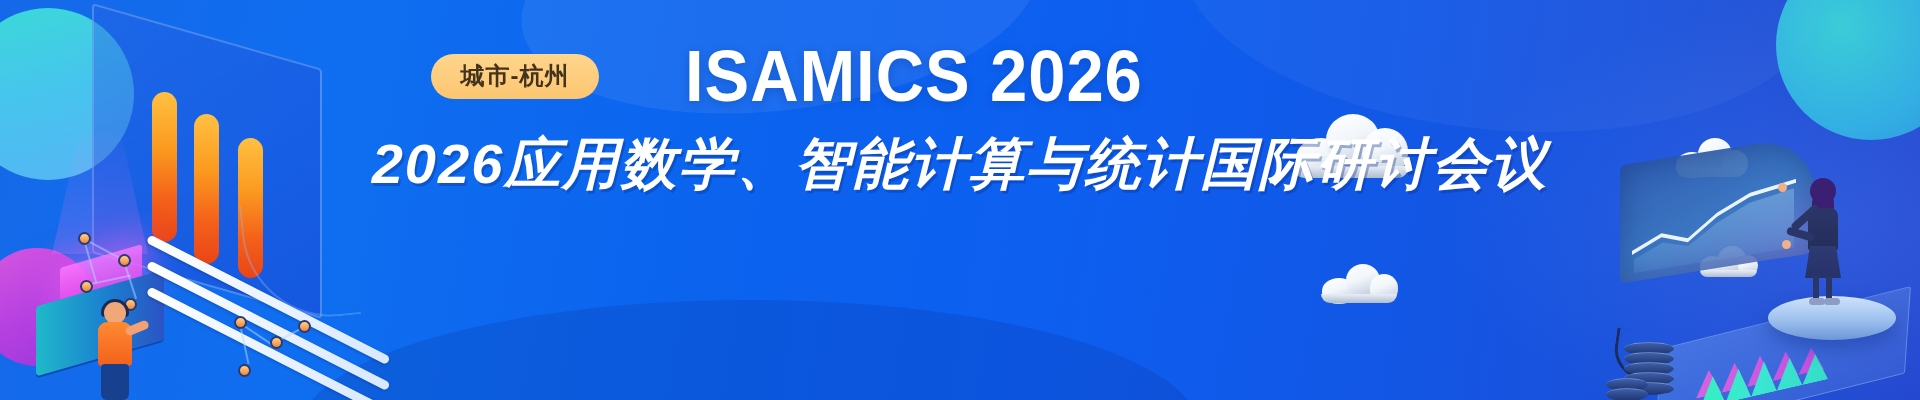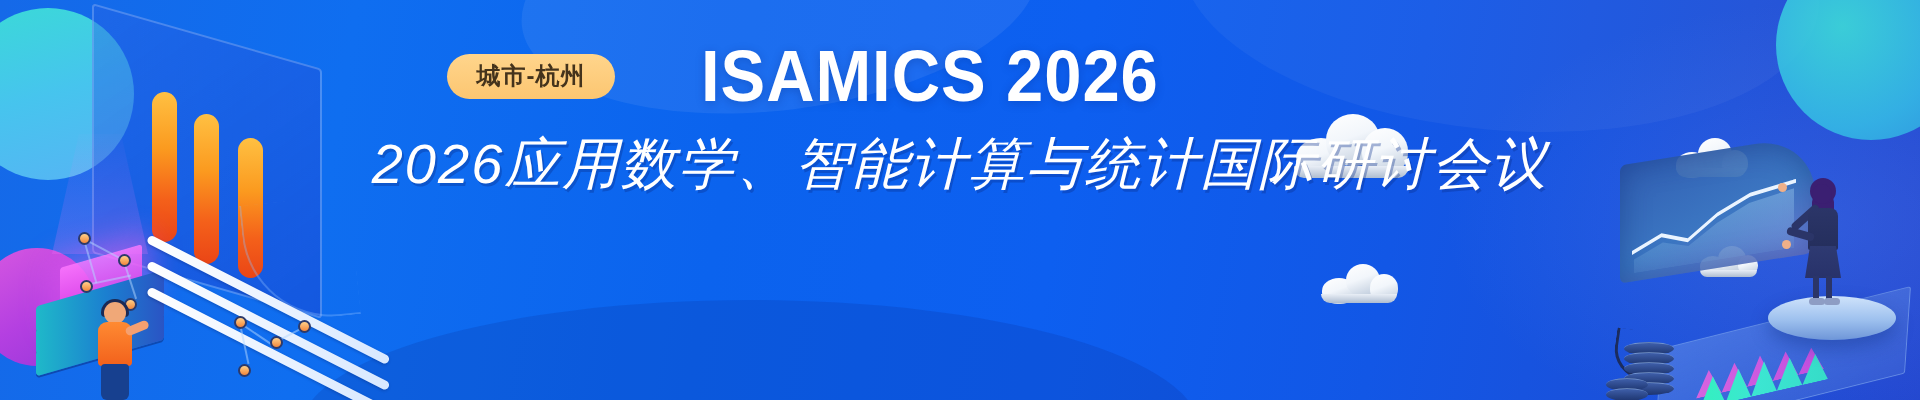--- a/index.html
+++ b/index.html
@@ -329,21 +329,21 @@
   .content {
     position: absolute;
     left: 0; top: 0;
     width: 1920px; height: 400px;
     z-index: 30;
     pointer-events: none;
   }
 
   .title-row {
     position: absolute;
-    left: 16px; top: 40px;
+    left: 0; top: 40px;
     width: 1608px;
     display: flex;
     align-items: center;
     justify-content: center;
     gap: 86px;
   }
 
   .city-badge {
     display: inline-flex;
     align-items: center;
@@ -375,21 +375,21 @@
     text-shadow: 0 2px 10px rgba(5,30,110,0.25);
   }
 
   .cn-subtitle {
     position: absolute;
     left: 0; top: 132px;
     width: 1920px;
     text-align: center;
     color: #ffffff;
     font-size: 56px;
-    font-weight: 400;
+    font-weight: 700;
     letter-spacing: 2px;
     line-height: 1.15;
     font-style: italic;
     white-space: nowrap;
     text-shadow: 2px 3px 0 rgba(10,45,140,0.35);
   }
 
   .en-subtitle {
     position: absolute;
     left: 50%;

